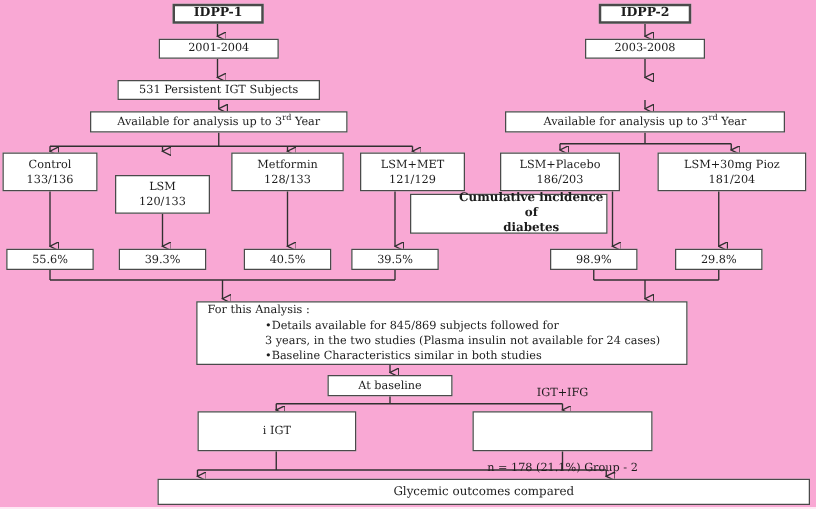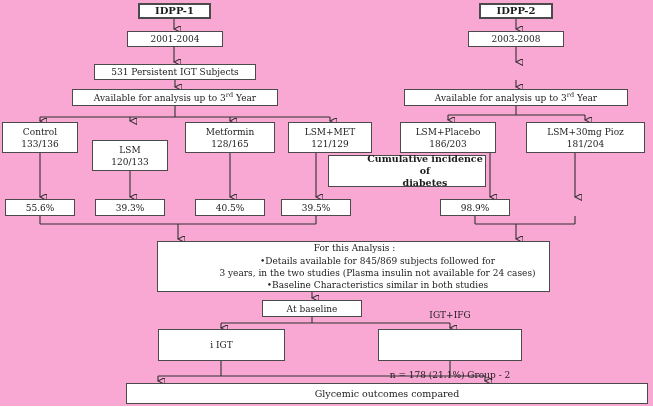--- a/index.html
+++ b/index.html
@@ -9,21 +9,21 @@
   }
   .box{
     position:absolute;border:1px solid #4a4a4a;background:#fff;
     display:flex;flex-direction:column;align-items:center;justify-content:center;
     text-align:center;font-size:9px;line-height:12px;box-sizing:border-box;
   }
   .title-box{border-width:2px;font-weight:bold;font-size:10px;}
   .bold{font-weight:bold;padding-left:36px;}
   svg.connectors{position:absolute;left:0;top:0;width:653px;height:407px;}
   svg.connectors line, svg.connectors path{stroke:#303030;stroke-width:1.1;fill:none;}
-  .analysis-box{align-items:center;text-align:left;padding:3px 6px 2px 8px;line-height:12.4px;}
+  .analysis-box{align-items:flex-start;text-align:left;padding:3px 6px 2px 8px;line-height:12.4px;}
   .analysis-indent{padding-left:46px;}
   sup{font-size:6.5px;vertical-align:super;line-height:0;}
 </style>
 </head>
 <body>
 
 <div id="canvas">
 
   <svg class="connectors" viewBox="0 0 653 407" xmlns="http://www.w3.org/2000/svg">
     <defs>
@@ -97,21 +97,21 @@
   <div class="box" style="left:2px;top:122px;width:76px;height:31px;">
     <span>Control</span>
     <span>133/136</span>
   </div>
   <div class="box" style="left:92px;top:140px;width:76px;height:31px;">
     <span>LSM</span>
     <span>120/133</span>
   </div>
   <div class="box" style="left:185px;top:122px;width:90px;height:31px;">
     <span>Metformin</span>
-    <span>128/165</span>
+    <span>128/133</span>
   </div>
   <div class="box" style="left:288px;top:122px;width:84px;height:31px;">
     <span>LSM+MET</span>
     <span>121/129</span>
   </div>
   <div class="box" style="left:400px;top:122px;width:96px;height:31px;">
     <span>LSM+Placebo</span>
     <span>186/203</span>
   </div>
   <div class="box" style="left:526px;top:122px;width:119px;height:31px;">
@@ -122,20 +122,21 @@
   <div class="box bold" style="left:328px;top:155px;width:158px;height:32px;font-size:9.5px;">
     <span>Cumulative incidence of</span>
     <span>diabetes</span>
   </div>
 
   <div class="box" style="left:5px;top:199px;width:70px;height:17px;">55.6%</div>
   <div class="box" style="left:95px;top:199px;width:70px;height:17px;">39.3%</div>
   <div class="box" style="left:195px;top:199px;width:70px;height:17px;">40.5%</div>
   <div class="box" style="left:281px;top:199px;width:70px;height:17px;">39.5%</div>
   <div class="box" style="left:440px;top:199px;width:70px;height:17px;">98.9%</div>
+  <div class="box" style="left:540px;top:199px;width:70px;height:17px;">29.8%</div>
 
   <div class="box analysis-box" style="left:157px;top:241px;width:393px;height:51px;">
     <span>For this Analysis :</span>
     <span class="analysis-indent">•Details available for 845/869 subjects followed for</span>
     <span class="analysis-indent">3 years, in the two studies (Plasma insulin not available for 24 cases)</span>
     <span class="analysis-indent">•Baseline Characteristics similar in both studies</span>
   </div>
 
   <div class="box" style="left:262px;top:300px;width:100px;height:17px;">At baseline</div>
 

